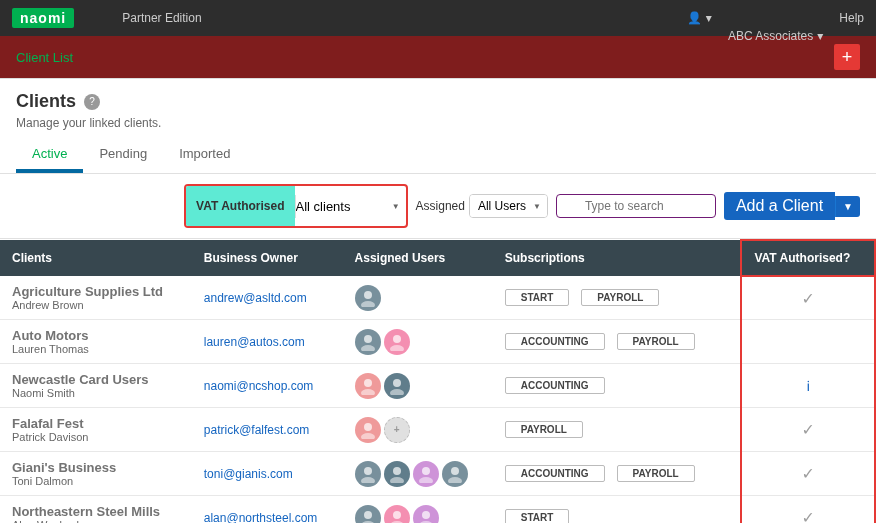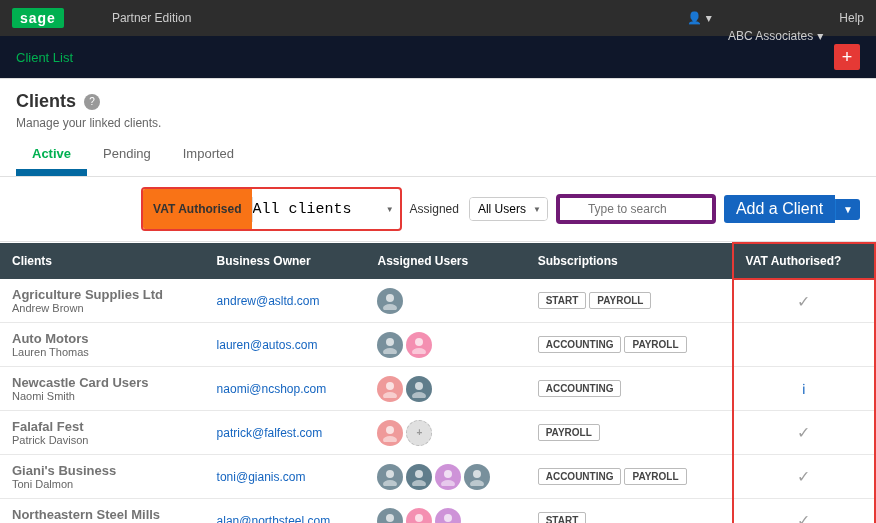--- a/index.html
+++ b/index.html
@@ -25,21 +25,21 @@
       border-radius: 2px;
       letter-spacing: 1px;
     }
     .partner-edition { color: #ccc; font-size: 12px; margin-left: 36px; }
     .top-nav-right { display: flex; align-items: center; gap: 16px; color: #ccc; font-size: 12px; }
     .top-nav-right span { cursor: pointer; }
     .top-nav-right .company { display: flex; align-items: center; gap: 4px; margin-top: 36px; }
 
     
     .breadcrumb-bar {
-      background: #0f172a;
+      background: #7f1d1d;
       border-bottom: 1px solid #ddd;
       padding: 8px 16px;
       display: flex;
       align-items: center;
       justify-content: space-between;
     }
     .breadcrumb-text { color: #00b050; font-size: 13px; font-weight: 500; }
     .add-btn-top {
       background: #e53935;
       color: white;
@@ -78,76 +78,75 @@
 
     
     .tabs { display: flex; gap: 0; border-bottom: none; }
     .tab {
       padding: 8px 16px;
       font-size: 13px;
       color: #666;
       cursor: pointer;
       border-bottom: 3px solid transparent;
     }
-    .tab.active { color: #00b050; border-bottom: 7px solid #0369a1; font-weight: 700; }
+    .tab.active { color: #00b050; border-bottom: 4px solid #0369a1; font-weight: 400; }
 
     
     .filter-bar {
       background: #fff;
       padding: 10px 16px;
       display: flex;
       align-items: center;
       gap: 8px;
       border-bottom: 1px solid #e0e0e0;
       flex-wrap: wrap;
     }
     .filter-group {
       display: flex;
       align-items: center;
       border: 2px solid #e53935;
       border-radius: 4px;
       overflow: hidden;
     }
     .filter-label {
-      background: #f97316;
+      background: #5eead4;
       padding: 13px 10px;
       font-size: 12px;
       font-weight: bold;
       color: #333;
       white-space: nowrap;
     }
     .filter-select {
       border: none;
       border-left: 1px solid #ddd;
       padding: 4px 20px 4px 0;
-      font-size: 15px;
+      font-size: 13px;
       background: #fff;
       cursor: pointer;
       appearance: none;
       -webkit-appearance: none;
       min-width: 80px;
-      font-family: Liberation Mono, monospace;
     }
     .filter-select-wrapper {
       position: relative;
       display: flex;
       align-items: center;
     }
     .filter-select-wrapper::after {
       content: '▼';
       font-size: 8px;
       position: absolute;
       right: 6px;
       pointer-events: none;
       color: #666;
     }
     .assigned-group {
       display: flex;
       align-items: center;
-      gap: 10px;
+      gap: 4px;
     }
     .assigned-label { font-size: 12px; color: #333; font-weight: 500; }
     .assigned-select-wrapper {
       position: relative;
       display: flex;
       align-items: center;
       border: 1px solid #ccc;
       border-radius: 4px;
       overflow: hidden;
     }
@@ -163,21 +162,21 @@
       border: none;
       padding: 4px 20px 4px 8px;
       font-size: 12px;
       background: #fff;
       cursor: pointer;
       appearance: none;
       -webkit-appearance: none;
       min-width: 70px;
     }
     .search-input {
-      border: 4px solid #701a75;
+      border: 1px solid #701a75;
       border-radius: 4px;
       padding: 4px 8px 4px 28px;
       font-size: 12px;
       width: 160px;
       position: relative;
     }
     .search-wrapper {
       position: relative;
       display: flex;
       align-items: center;
@@ -265,42 +264,42 @@
     .avatar.male { background: #78909c; }
     .avatar.female { background: #ef9a9a; }
     .avatar.placeholder {
       background: #e0e0e0;
       border: 1px dashed #bbb;
       color: #999;
     }
     .sub-btn {
       border: 1px solid #bbb;
       background: #fff;
-      padding: 2px 7px;
+      padding: 2px 15px;
       font-size: 10px;
       font-weight: bold;
       border-radius: 2px;
-      margin-right: 3px;
+      margin-right: 12px;
       color: #444;
       cursor: pointer;
     }
     .check-icon { color: #9e9e9e; font-size: 16px; text-align: center; }
     .info-icon { color: #1565c0; font-size: 14px; text-align: center; cursor: pointer; }
     .vat-col-data {
       border-left: 2px solid #e53935;
       border-right: 2px solid #e53935;
       text-align: center;
     }
   </style>
 </head>
 <body>
 
 <div class="top-nav">
   <div class="top-nav-left">
-    <span class="sage-logo">sage</span>
+    <span class="sage-logo">naomi</span>
     <span class="partner-edition">Partner Edition</span>
   </div>
   <div class="top-nav-right">
     <span>👤 ▾</span>
     <span class="company">
       <span>ABC Associates</span> ▾
     </span>
     <span>Help</span>
   </div>
 </div>

